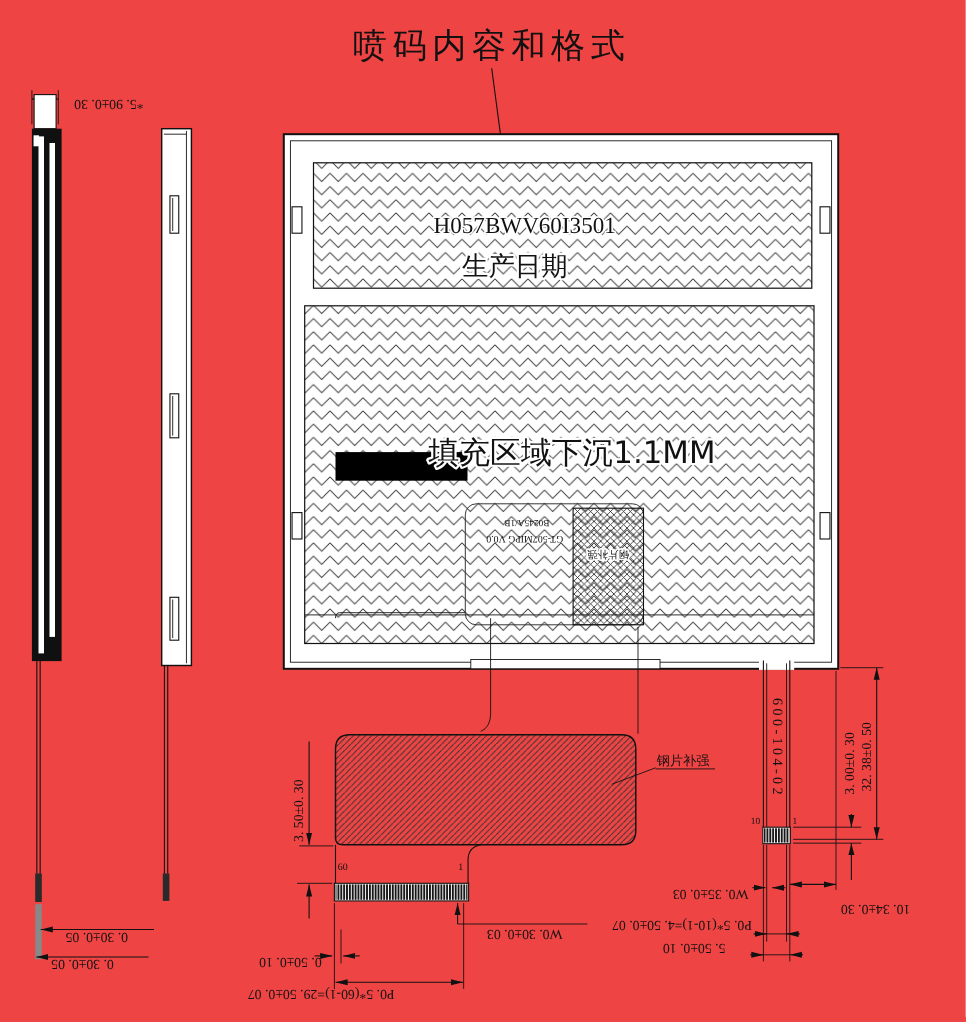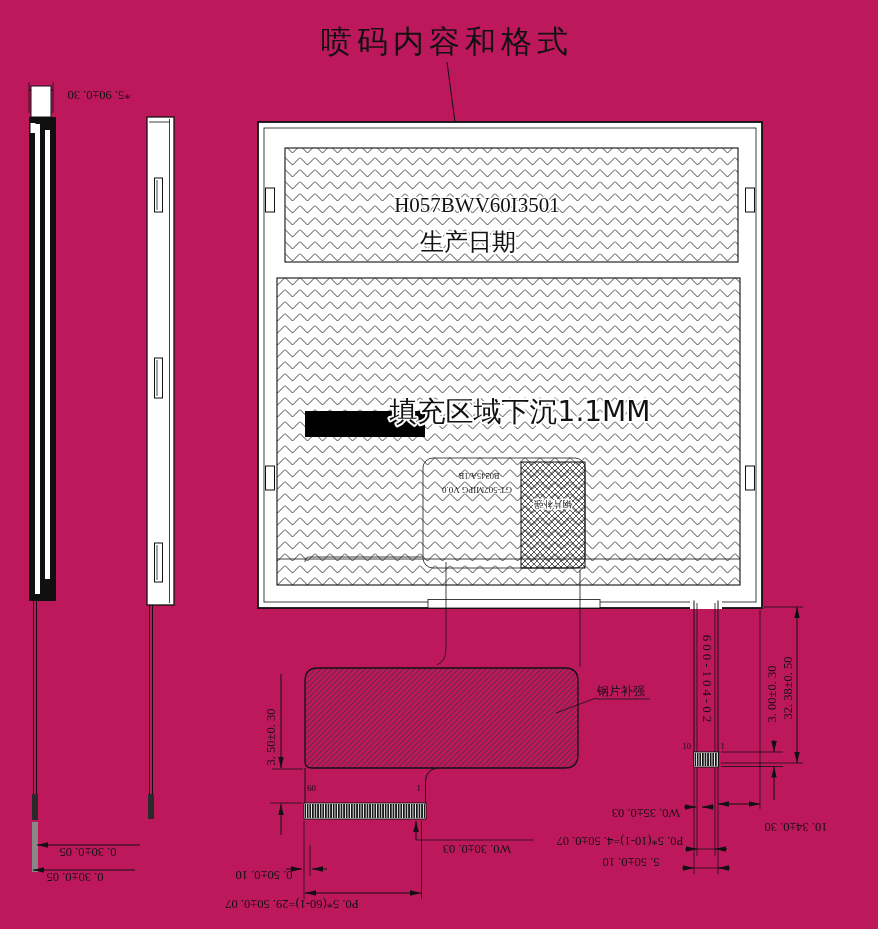--- a/index.html
+++ b/index.html
@@ -1,16 +1,16 @@
 <!DOCTYPE html>
 <html><head>
 <meta charset="utf-8">
 <style>
   html,body{margin:0;padding:0;background:#ffffff;}
-  .stage{width:878px;height:929px;position:relative;background:#be185d;overflow:hidden;}
+  .stage{width:878px;height:929px;position:relative;background:#ef4444;overflow:hidden;}
   svg{display:block;}
   text{fill:#111;font-family:"Liberation Serif","DejaVu Serif",serif;}
   .cjk{font-family:"DejaVu Sans","Liberation Serif",serif;}
   .dim{font-size:12.5px;}
   .halo{paint-order:stroke;stroke:#ffffff;stroke-width:4px;stroke-linejoin:round;}
   .halo2{paint-order:stroke;stroke:#ffffff;stroke-width:3px;stroke-linejoin:round;}
   .ln{stroke:#111;stroke-width:1;fill:none;}
   .thin{stroke:#111;stroke-width:0.8;fill:none;}
 </style>
 </head>

